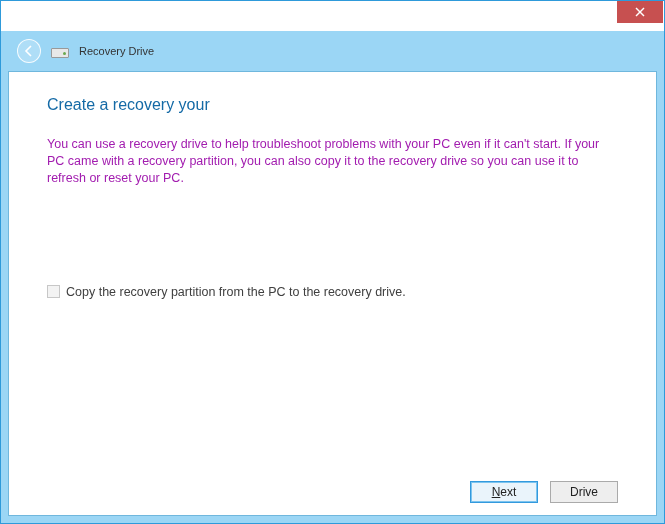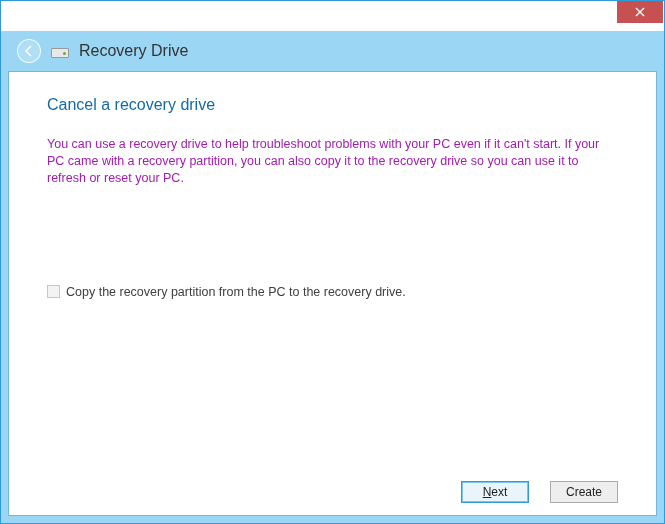--- a/index.html
+++ b/index.html
@@ -55,21 +55,21 @@
     .drive-icon-body {
       width: 18px; height: 10px;
       background: #e8e8e8;
       border: 1px solid #999; border-radius: 1px;
       position: absolute; bottom: 0;
     }
     .drive-icon-body::after {
       content: ''; position: absolute; right: 2px; top: 3px;
       width: 3px; height: 3px; background: #6aa84f; border-radius: 50%;
     }
-    .window-title { font-size: 16px; color: #333; }
+    .window-title { font-size: 11px; color: #333; }
     .content-wrap {
       flex: 1;
       background: #9bd6f5;
       padding: 0 7px 7px 7px;
       display: flex;
     }
     .content {
       flex: 1;
       background: #fff;
       border: 1px solid #6fb7dd;
@@ -94,21 +94,21 @@
       font-size: 12.5px;
       color: #404040;
     }
     .checkbox {
       width: 13px; height: 13px;
       border: 1px solid #c7c7c7;
       background: #f3f3f3;
     }
     .footer {
       margin-top: auto;
-      display: flex; justify-content: flex-end; gap: 21px;
+      display: flex; justify-content: flex-end; gap: 12px;
       padding-top: 12px;
     }
     .btn {
       min-width: 68px; height: 22px;
       font-size: 12px;
       font-family: inherit;
       border: 1px solid #aaa;
       background: #eee;
       cursor: pointer;
       padding: 0 10px;
@@ -142,27 +142,27 @@
       </svg>
     </div>
     <div class="drive-icon">
       <div class="drive-icon-body"></div>
     </div>
     <div class="window-title">Recovery Drive</div>
   </div>
 
   <div class="content-wrap">
     <div class="content">
-      <div class="page-title">Cancel a recovery drive</div>
+      <div class="page-title">Create a recovery your</div>
       <div class="body-text">You can use a recovery drive to help troubleshoot problems with your PC even if it can't start. If your PC came with a recovery partition, you can also copy it to the recovery drive so you can use it to refresh or reset your PC.</div>
       <div class="spacer"></div>
       <label class="checkbox-row">
         <span class="checkbox"></span>
         <span>Copy the recovery partition from the PC to the recovery drive.</span>
       </label>
       <div class="footer">
         <button class="btn primary"><span class="uline">N</span><span>ext</span></button>
-        <button class="btn">Create</button>
+        <button class="btn">Drive</button>
       </div>
     </div>
   </div>
 
 </div>
 
 </body></html>

